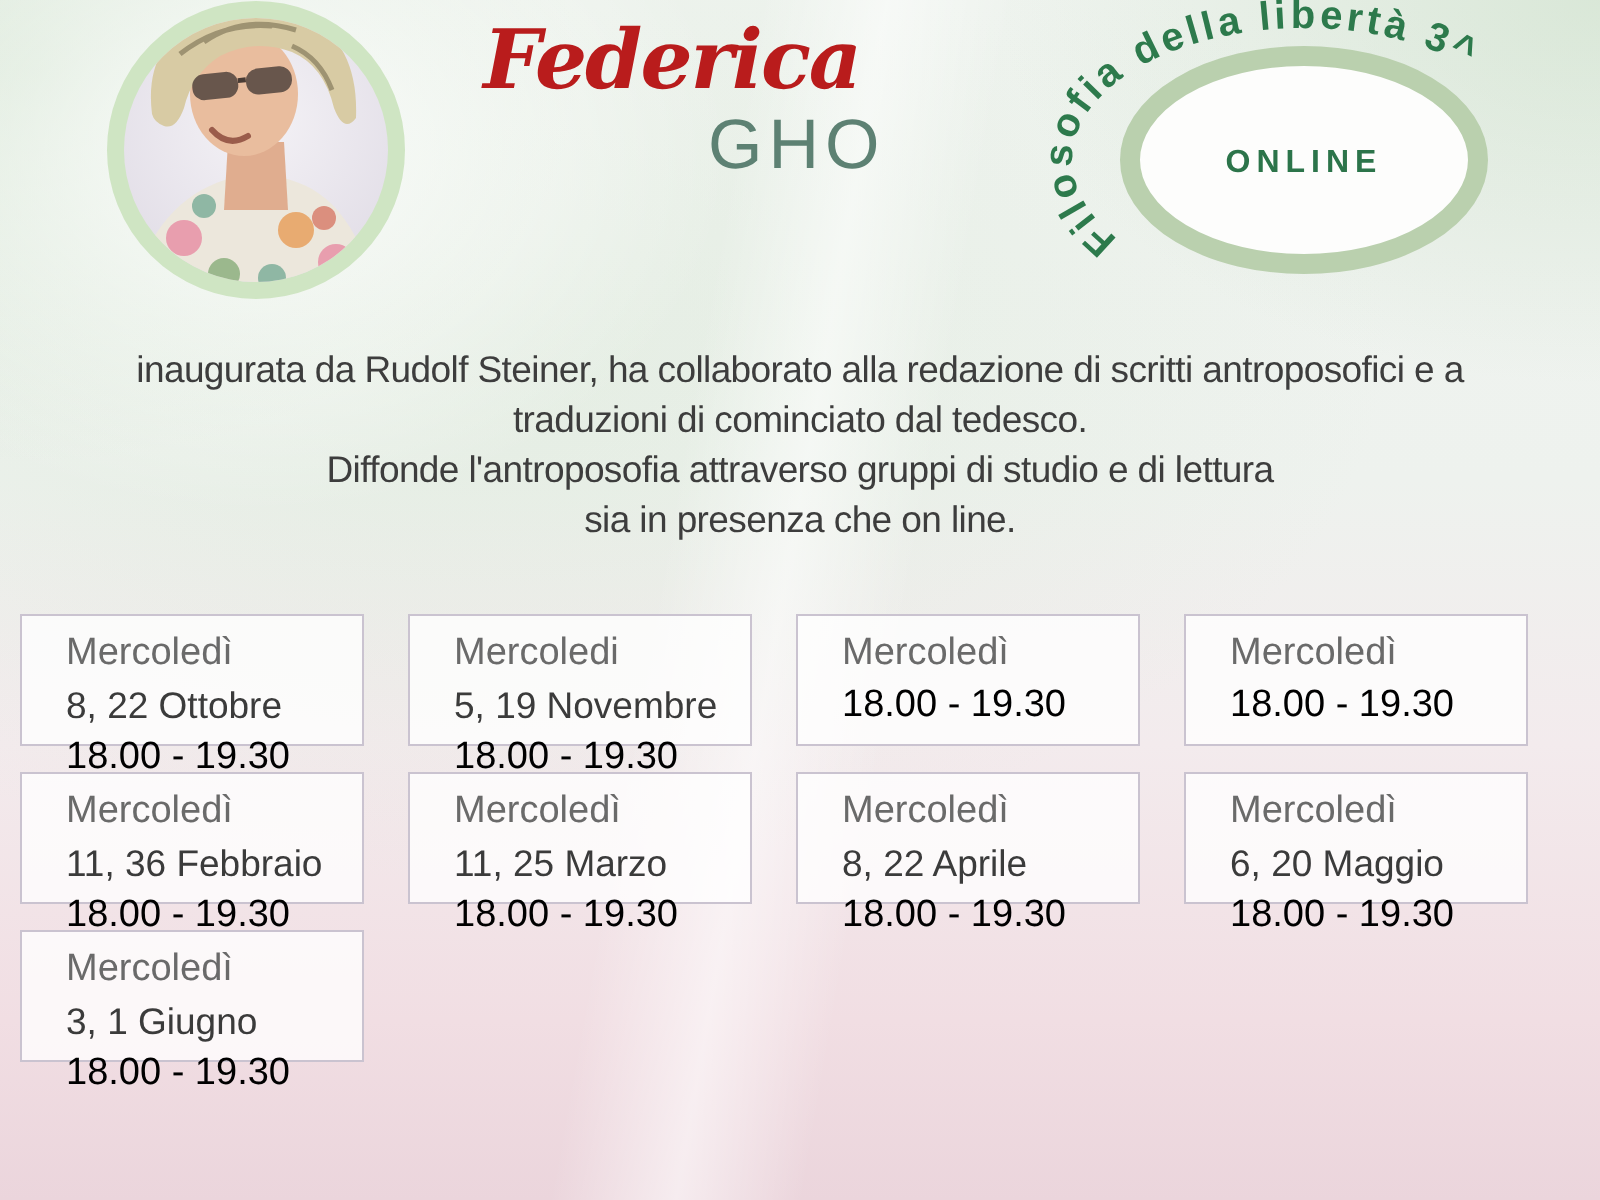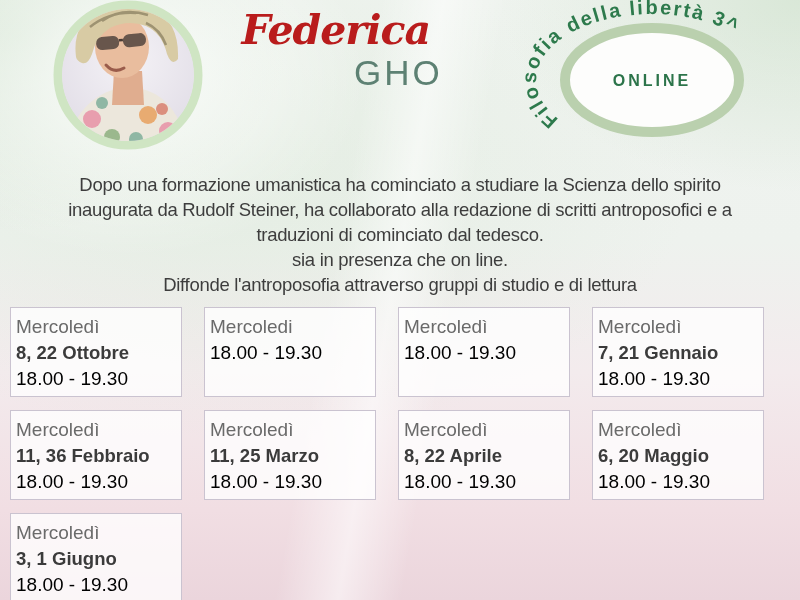--- a/index.html
+++ b/index.html
@@ -49,27 +49,27 @@
   }
 
   
   .cards {
     left: 10px; top: 307px; width: 780px;
     display: grid;
     grid-template-columns: repeat(4, 172px);
     column-gap: 22px; row-gap: 13px;
   }
   .card {
-    width: 172px; height: 90px;
+    width: 172px; height: 66px;
     background: rgba(255,255,255,0.78);
     border: 1.5px solid #cac3d0;
-    padding: 6px 6px 0 5px;
+    padding: 6px 6px 0 22px;
   }
   .card-day   { font-size: 19px;   line-height: 26px; color: #6a6a6a; }
-  .card-dates { font-size: 18.5px; line-height: 26px; color: #3b3b3b; font-weight: bold; }
+  .card-dates { font-size: 18.5px; line-height: 26px; color: #3b3b3b; font-weight: normal; }
   .card-time  { font-size: 19px;   line-height: 26px; color: #000000; }
 </style>
 </head>
 <body>
 
 <div>
 
   <svg class="abs avatar-svg" viewBox="0 0 156 156" aria-hidden="true">
     <defs>
       <clipPath id="photoClip">
@@ -120,44 +120,43 @@
   <svg class="abs badge-svg" viewBox="0 0 330 195" xmlns="http://www.w3.org/2000/svg" xmlns:xlink="http://www.w3.org/1999/xlink" aria-hidden="true">
     <path id="arcPath" d="M 90.6 145.6 A 116 66 0 1 1 294.6 121" fill="none"></path>
     <ellipse cx="182" cy="105" rx="87" ry="52" fill="#fdfdfc" stroke="#bad0ae" stroke-width="10"></ellipse>
     <text class="badge-curved-text">
       <textPath href="#arcPath" xlink:href="#arcPath" startOffset="2">Filosofia della libertà 3^</textPath>
     </text>
     <text class="badge-center-text" x="182" y="111" text-anchor="middle">ONLINE</text>
   </svg>
 
   <div class="abs bio">
-    <div class="bio-line">Dopo una formazione umanistica ha cominciato a studiare la Scienza dello spirito</div>
     <div class="bio-line">inaugurata da Rudolf Steiner, ha collaborato alla redazione di scritti antroposofici e a</div>
     <div class="bio-line">traduzioni di cominciato dal tedesco.</div>
+    <div class="bio-line">Diffonde l'antroposofia attraverso gruppi di studio e di lettura</div>
     <div class="bio-line">sia in presenza che on line.</div>
-    <div class="bio-line">Diffonde l'antroposofia attraverso gruppi di studio e di lettura</div>
   </div>
 
   <div class="abs cards">
     <div class="card">
       <div class="card-day">Mercoledì</div>
       <div class="card-dates">8, 22 Ottobre</div>
       <div class="card-time">18.00 - 19.30</div>
     </div>
     <div class="card">
       <div class="card-day">Mercoledi</div>
+      <div class="card-dates">5, 19 Novembre</div>
       <div class="card-time">18.00 - 19.30</div>
     </div>
     <div class="card">
       <div class="card-day">Mercoledì</div>
       <div class="card-time">18.00 - 19.30</div>
     </div>
     <div class="card">
       <div class="card-day">Mercoledì</div>
-      <div class="card-dates">7, 21 Gennaio</div>
       <div class="card-time">18.00 - 19.30</div>
     </div>
     <div class="card">
       <div class="card-day">Mercoledì</div>
       <div class="card-dates">11, 36 Febbraio</div>
       <div class="card-time">18.00 - 19.30</div>
     </div>
     <div class="card">
       <div class="card-day">Mercoledì</div>
       <div class="card-dates">11, 25 Marzo</div>

